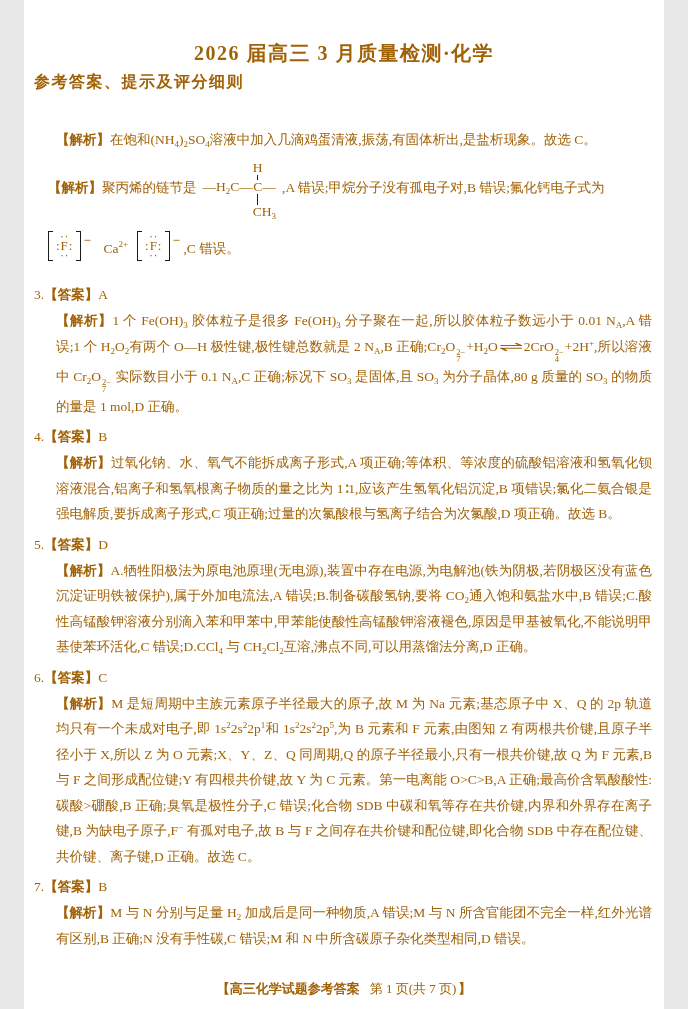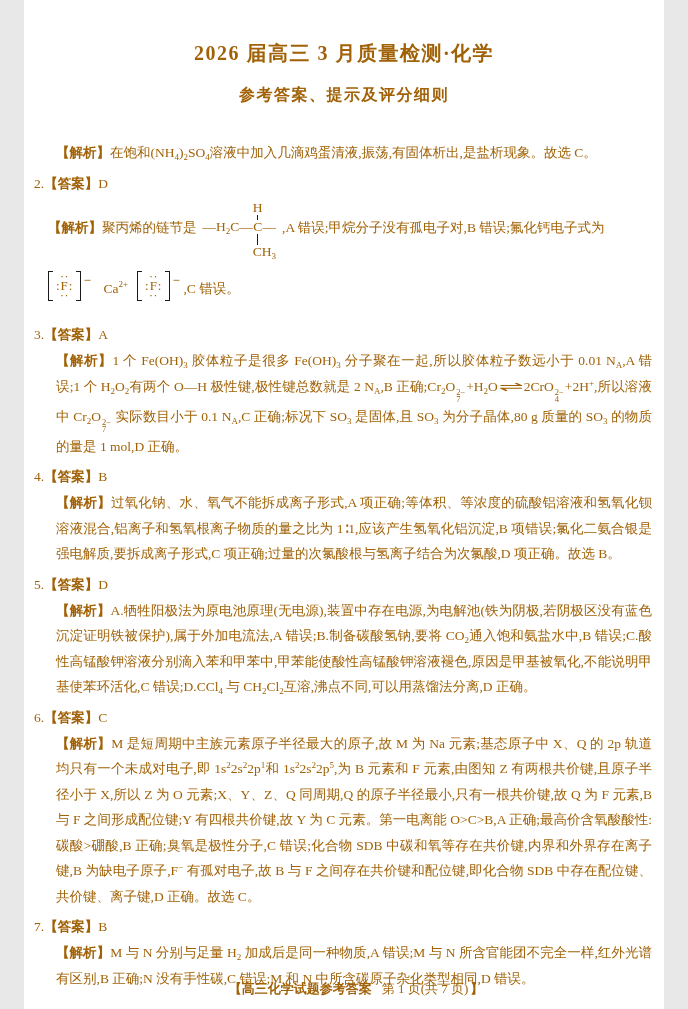--- a/index.html
+++ b/index.html
@@ -6,22 +6,22 @@
   .doc{
     position:relative;width:640px;height:1009px;margin:0 auto;background:#ffffff;
     box-sizing:border-box;padding:28px 10px 0 10px;overflow:hidden;
     font-family:"Liberation Serif","DejaVu Serif",serif;color:#a16207;
   }
   .title{
     text-align:center;font-weight:700;font-size:20px;letter-spacing:1.5px;margin-top:12px;
     font-family:"Liberation Serif","DejaVu Serif",serif;
   }
   .subtitle{
-    text-align:center;font-weight:700;font-size:16px;letter-spacing:1.5px;
-    margin-top:18px;margin-bottom:34px;
+    text-align:left;font-weight:700;font-size:16px;letter-spacing:1.5px;
+    margin-top:5px;margin-bottom:34px;
     font-family:"Liberation Sans","DejaVu Sans",sans-serif;
   }
   .section{margin-bottom:3px;}
   .sec-head{font-size:13.5px;line-height:27px;}
   .blabel{font-family:"Liberation Sans","DejaVu Sans",sans-serif;font-weight:700;}
   .analysis{margin-left:22px;margin-right:2px;text-align:justify;line-height:25.5px;font-size:13.5px;margin-bottom:4px;}
   sub{font-size:9px;vertical-align:-3px;line-height:0;}
   sup{font-size:9px;vertical-align:5px;line-height:0;}
   .ss{display:inline-flex;flex-direction:column;align-items:flex-start;font-size:8.5px;line-height:7.5px;vertical-align:-4px;margin:0 1px;}
   .eq{display:inline-block;width:26px;text-align:center;}
@@ -43,38 +43,37 @@
   .sf-bot{grid-column:2/4;grid-row:5;justify-self:start;white-space:nowrap;}
   .lewis{display:inline-flex;align-items:stretch;margin-right:3px;position:relative;top:-2px;}
   .lw-brl{width:4px;border:1px solid #1a1a1a;border-right:none;}
   .lw-brr{width:4px;border:1px solid #1a1a1a;border-left:none;}
   .lw-f{display:flex;flex-direction:column;align-items:center;padding:3px 3px;}
   .lw-dots{font-size:11px;line-height:5px;letter-spacing:1px;font-family:"DejaVu Sans",sans-serif;}
   .lw-mid{font-size:13px;line-height:14px;letter-spacing:1px;}
   .lw-charge{font-size:9.5px;align-self:flex-start;margin-left:2px;margin-top:-4px;font-family:"DejaVu Sans",sans-serif;}
   .ca{margin:15px 9px;white-space:nowrap;position:relative;top:-2px;}
   .ca-sup{font-size:9px;vertical-align:6px;}
-  .footer{position:absolute;bottom:11px;left:12px;width:100%;text-align:center;font-size:13px;}
+  .footer{position:absolute;bottom:11px;left:0;width:100%;text-align:center;font-size:13px;}
   .footer .fb{font-family:"Liberation Sans","DejaVu Sans",sans-serif;font-weight:700;}
   .footer .fp{font-family:"Liberation Serif","DejaVu Serif",serif;margin:0 2px 0 10px;}
 </style>
 </head>
 <body>
 
 <div class="doc">
 
   <div class="title">2026 届高三 3 月质量检测·化学</div>
   <div class="subtitle">参考答案、提示及评分细则</div>
 
   <div class="section">
     <div class="analysis"><span class="blabel">【解析】</span><span>在饱和(NH<sub>4</sub>)<sub>2</sub>SO<sub>4</sub>溶液中加入几滴鸡蛋清液,振荡,有固体析出,是盐析现象。故选 C。</span></div>
   </div>
 
   <div class="section">
-    <div class="sec-head"><span>2.</span><span class="blabel">【答案】</span><span>D</span></div>
     <div class="s2-line s2-line1">
       <span class="blabel">【解析】</span>
         <span>聚丙烯的链节是</span>
       <span class="sformula">
         <span class="sf-top">H</span>
         <span class="sf-vs"></span>
         <span class="sf-l">—H<sub>2</sub>C—</span>
         <span class="sf-c">C</span>
         <span class="sf-r">—</span>
         <span class="sf-vl"></span>

